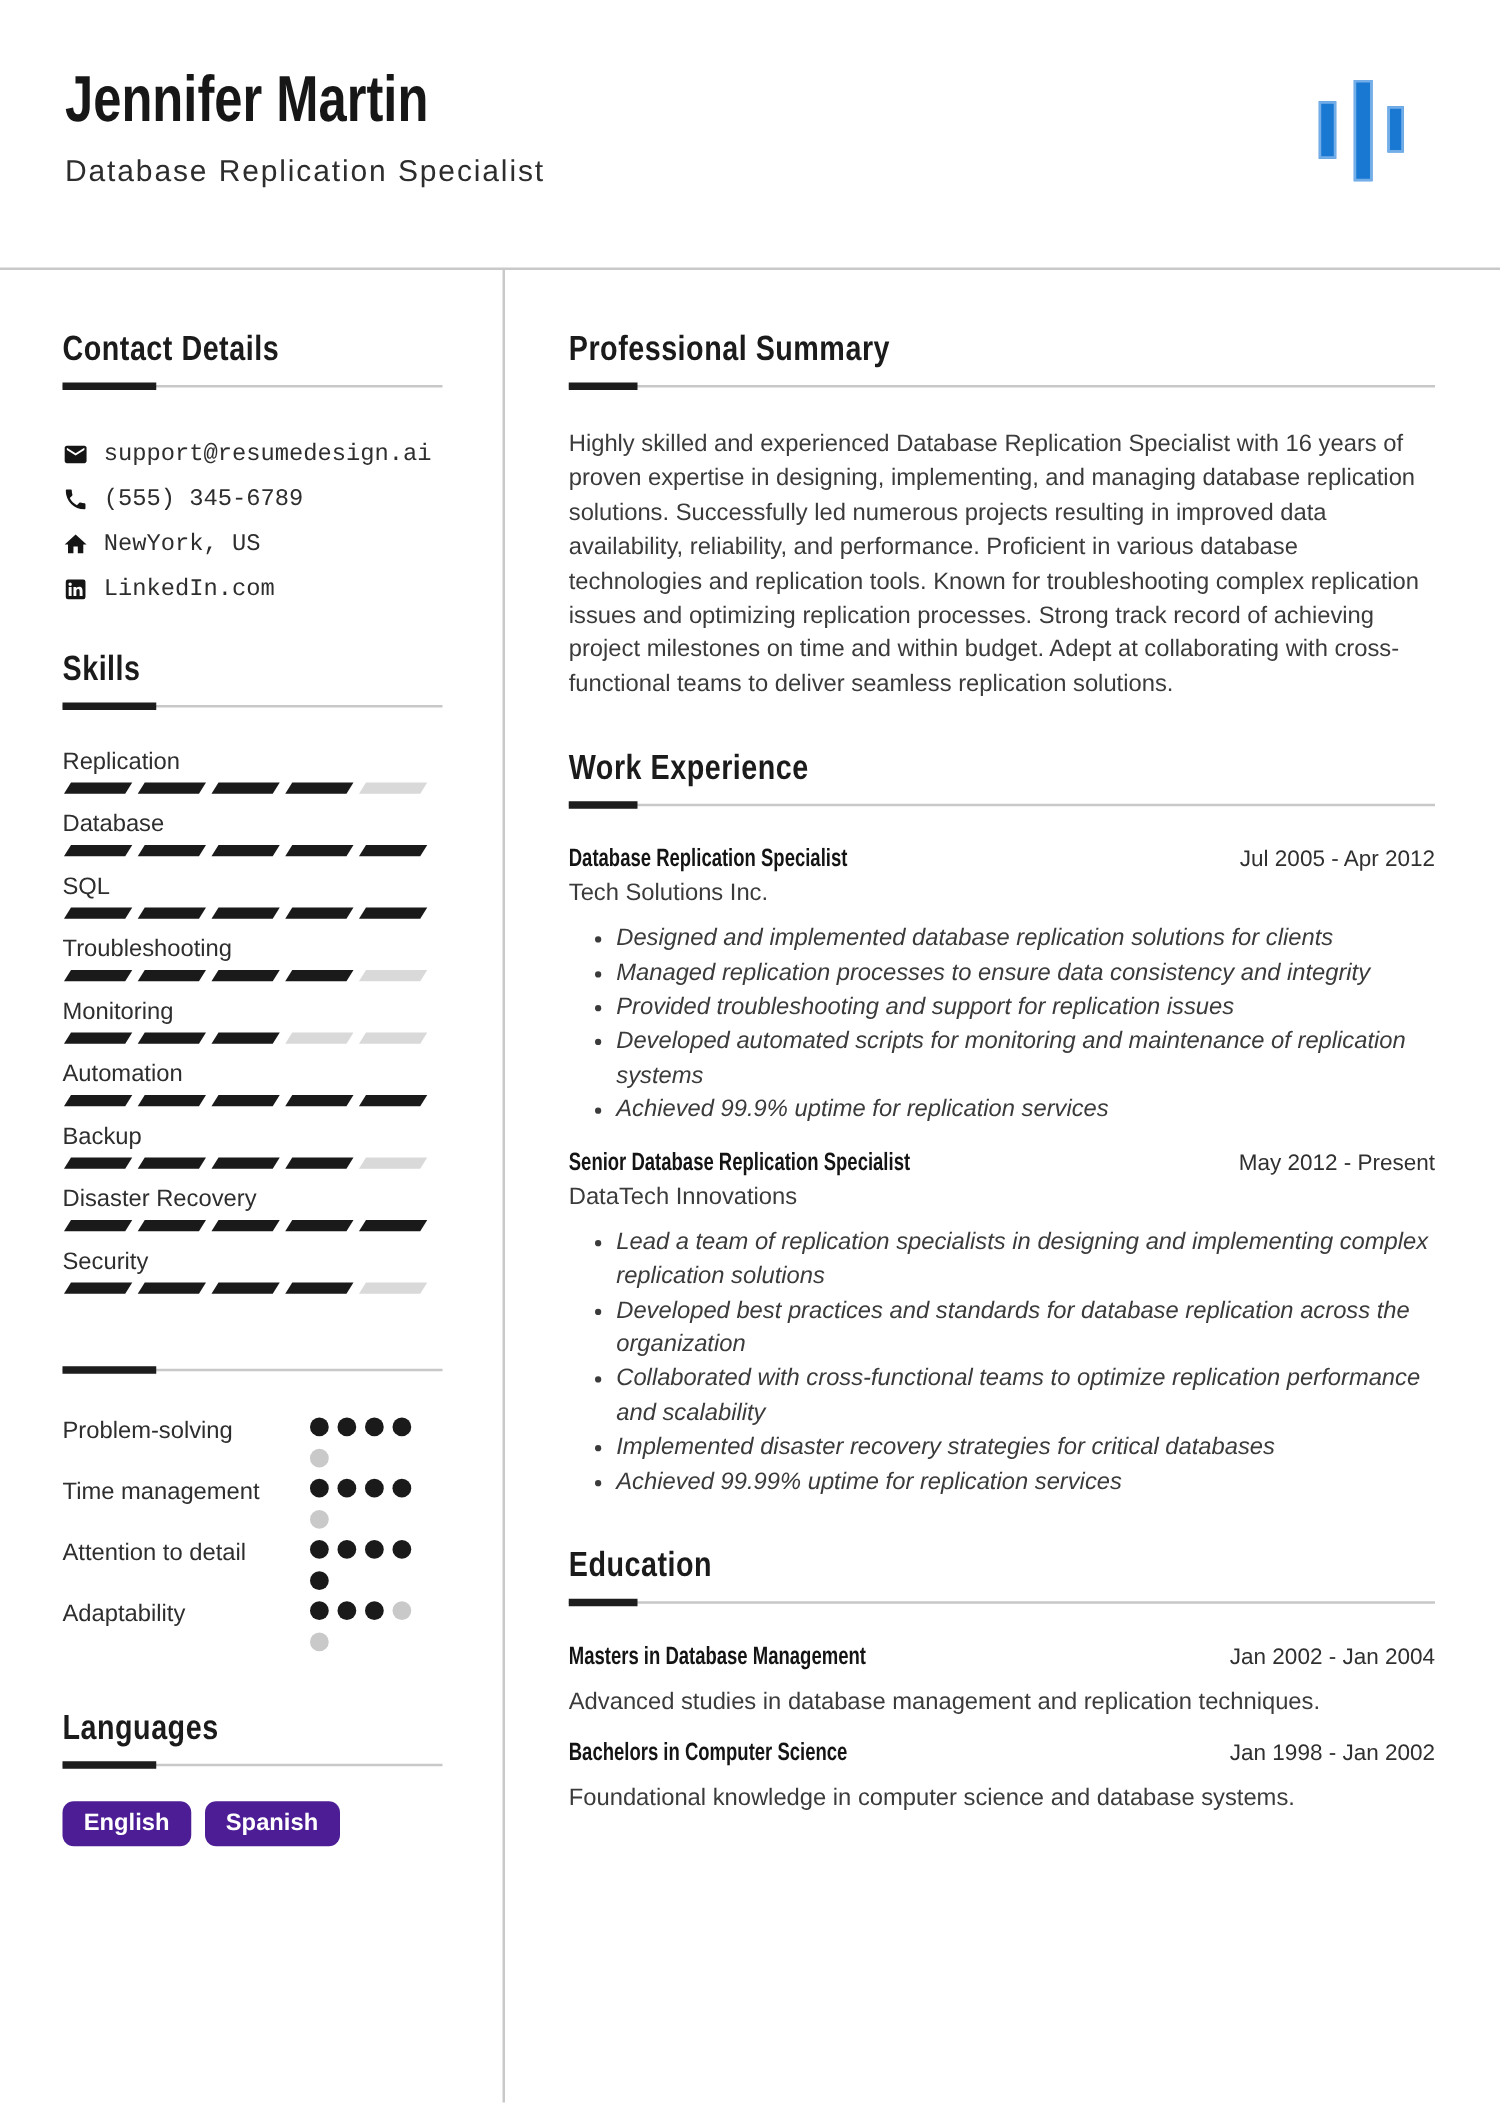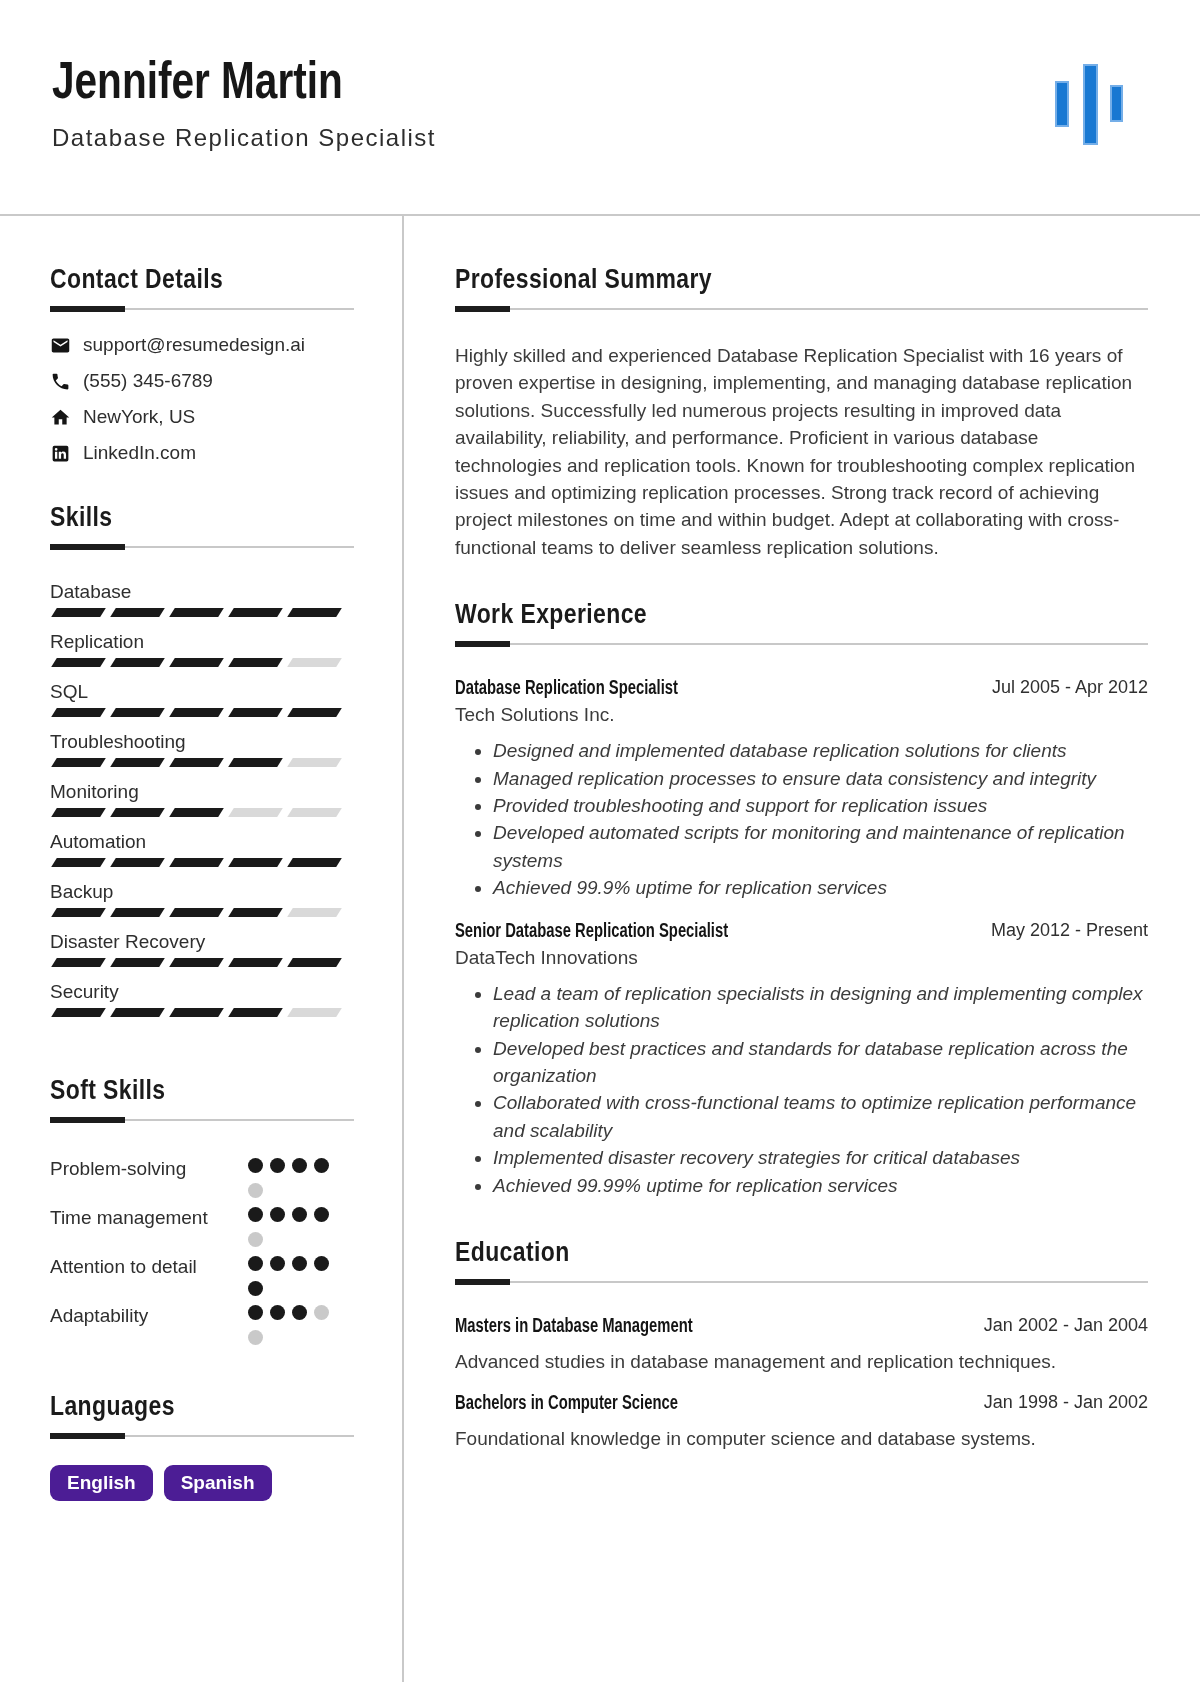--- a/index.html
+++ b/index.html
@@ -22,21 +22,21 @@
   .right-col { flex:1; padding:48px 52px 0 51px; }
 
   .sec-head { font-size:28px; font-weight:700; letter-spacing:0.5px; color:#1b1b1b; line-height:30px; white-space:nowrap; }
   .sec-head span { display:inline-block; transform:scaleX(0.82); transform-origin:0 50%; }
   .rule { position:relative; height:6px; margin-top:12px; }
   .rule::before { content:""; position:absolute; left:0; right:0; top:2px; height:2px; background:#c8c8c8; }
   .rule::after  { content:""; position:absolute; left:0; top:0; width:75px; height:6px; background:#1d1d1d; }
   .right-col .rule::after { width:55px; }
 
   
-  .contact-list { margin-top:22px; }
+  .contact-list { margin-top:40px;font-family:Liberation Mono, monospace; }
   .contact-item { display:flex; align-items:center; margin-bottom:14px; line-height:22px; font-size:19px; color:#2e2e2e; }
   .contact-item svg { width:21px; height:21px; fill:#151515; margin-right:12px; flex:0 0 21px; }
 
   
   .side-section { margin-top:38px; }
   .skill-list { margin-top:30px; }
   .skill-row { margin-bottom:13px; }
   .skill-label { font-size:19px; line-height:23px; color:#2e2e2e; }
   .skill-bar { display:flex; gap:10px; margin-top:5px; padding-left:4px; }
   .seg { width:49px; height:9px; transform:skewX(-32deg); }
@@ -121,42 +121,42 @@
         </div>
       </div>
     </div>
 
     <div class="side-section">
       <div class="sec-head"><span>Skills</span></div>
       <div class="rule"></div>
       <div class="skill-list">
 
           <div class="skill-row">
+            <div class="skill-label">Replication</div>
+            <div class="skill-bar">
+              <span class="seg filled"></span>
+              <span class="seg filled"></span>
+              <span class="seg filled"></span>
+              <span class="seg filled"></span>
+              <span class="seg empty"></span>
+            </div>
+          </div>
+
+          <div class="skill-row">
             <div class="skill-label">Database</div>
             <div class="skill-bar">
               <span class="seg filled"></span>
               <span class="seg filled"></span>
               <span class="seg filled"></span>
               <span class="seg filled"></span>
               <span class="seg filled"></span>
             </div>
           </div>
 
           <div class="skill-row">
-            <div class="skill-label">Replication</div>
-            <div class="skill-bar">
-              <span class="seg filled"></span>
-              <span class="seg filled"></span>
-              <span class="seg filled"></span>
-              <span class="seg filled"></span>
-              <span class="seg empty"></span>
-            </div>
-          </div>
-
-          <div class="skill-row">
             <div class="skill-label">SQL</div>
             <div class="skill-bar">
               <span class="seg filled"></span>
               <span class="seg filled"></span>
               <span class="seg filled"></span>
               <span class="seg filled"></span>
               <span class="seg filled"></span>
             </div>
           </div>
 
@@ -223,21 +223,20 @@
               <span class="seg filled"></span>
               <span class="seg filled"></span>
               <span class="seg filled"></span>
               <span class="seg empty"></span>
             </div>
           </div>
         </div>
     </div>
 
     <div class="soft-section">
-      <div class="sec-head"><span>Soft Skills</span></div>
       <div class="rule"></div>
       <div class="soft-list">
 
           <div class="soft-row">
             <div class="soft-label">Problem-solving</div>
             <div class="soft-dots">
               <span class="dot filled"></span>
               <span class="dot filled"></span>
               <span class="dot filled"></span>
               <span class="dot filled"></span>

